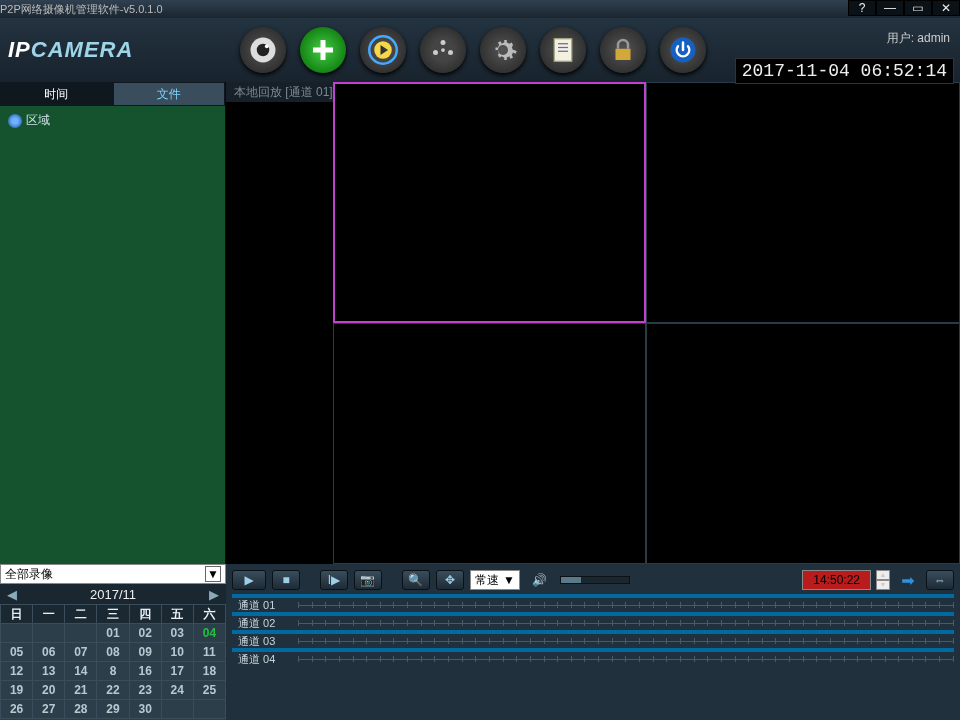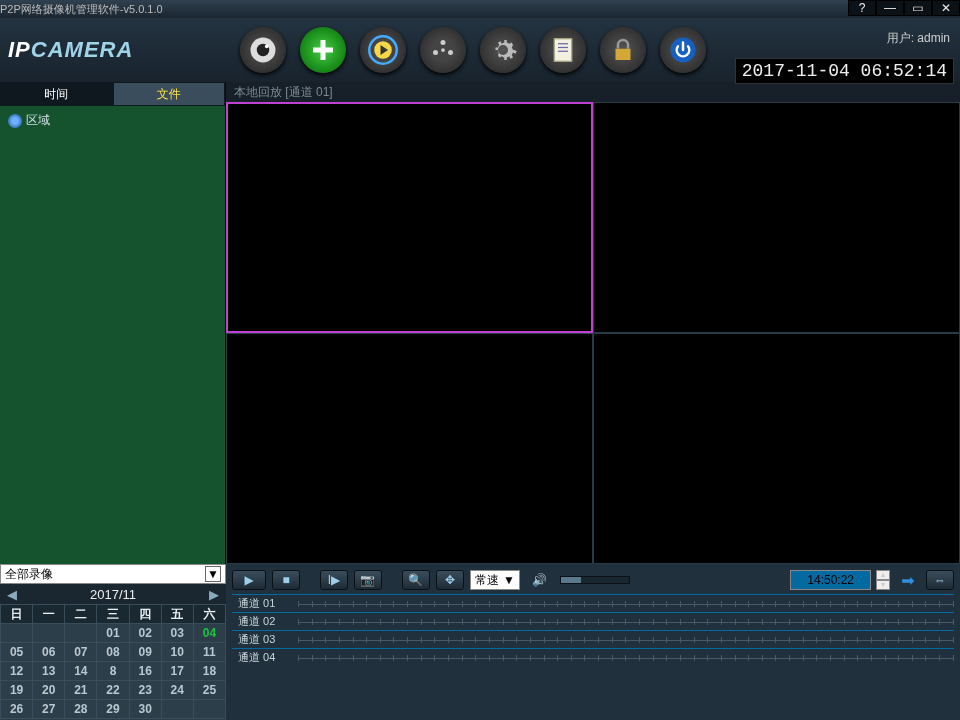--- a/index.html
+++ b/index.html
@@ -12,26 +12,26 @@
 .logo-text{ font-size:22px; font-weight:bold; color:#9fd4e8; font-style:italic; letter-spacing:1px; }
 .logo-text .ip{ color:#fff;}
 .tool-icons{ display:flex; gap:14px; margin-left:40px;}
 .tbtn{ width:46px; height:46px; border-radius:50%; display:flex; align-items:center; justify-content:center; background:radial-gradient(#555,#222); box-shadow:0 2px 4px #000;}
 .tbtn svg{ width:30px; height:30px;}
 .userbox{ position:absolute; right:10px; top:12px; font-size:12px; color:#ccc;}
 .clock{ position:absolute; right:6px; top:40px; background:#000; padding:2px 6px; font-family:"Courier New",monospace; font-size:18px; color:#eee; border:1px solid #333;}
 .main{ display:flex; height:482px;}
 .sidebar{ width:226px; background:#2b3e4c; display:flex; flex-direction:column; border-right:1px solid #0a0a0a;}
 .tabs{ display:flex; height:24px;}
-.tab{ flex:1; text-align:center; line-height:22px; border:1px solid #0f1820; background:#3a4d5c; color:#fde047; font-size:12px;}
+.tab{ flex:1; text-align:center; line-height:22px; border:1px solid #0f1820; background:#3a4d5c; color:#7dd3fc; font-size:12px;}
 .tab.active{ background:#10181f; color:#fff;}
 .tree{ flex:1; background:#14532d; padding:6px 8px; color:#d0e0e8;}
 .tree-item{ display:flex; align-items:center; gap:4px;}
 .globeicon{ width:14px; height:14px; border-radius:50%; background:radial-gradient(#6fb0ff 30%,#0a4a90); display:inline-block;}
-.view{ flex:1; background:#000; display:flex; flex-direction:column;}
+.view{ flex:1; background:#000; display:flex; flex-direction:row;}
 .view-title{ height:20px; line-height:20px; padding-left:8px; color:#7a8a94; font-size:12px; background:#172028;}
 .grid{ flex:1; display:grid; grid-template-columns:1fr 1fr; grid-template-rows:1fr 1fr; gap:0; background:#000;}
 .cell{ border:1px solid #2a3b48;}
 .cell.sel{ border:2px solid #c040d0;}
 .bottom{ display:flex; height:156px;}
 .left-bottom{ width:226px; background:#2d3e4b; display:flex; flex-direction:column;}
 .dropdown{ height:20px; background:#fff; color:#000; border:1px solid #888; padding:0 4px; display:flex; align-items:center; justify-content:space-between; font-size:12px;}
 .dd-arrow{ width:16px; height:16px; border:1px solid #666; display:flex; align-items:center; justify-content:center;}
 .cal{ flex:1;}
 .cal-head{ display:flex; align-items:center; justify-content:center; height:20px; background:#1a2630; position:relative; font-size:13px; color:#eee;}
@@ -40,27 +40,27 @@
 .cal-grid{ width:100%; border-collapse:collapse;}
 .cal-grid th,.cal-grid td{ width:14.28%; height:19px; text-align:center; border:1px solid #3a4d5a; font-size:12px; font-weight:bold; color:#b8c8d0;}
 .cal-grid th{ background:#1a2832; color:#e8f0f4;}
 .cal-grid td.today{ color:#20c040;}
 .right-bottom{ flex:1; background:#20303c; display:flex; flex-direction:column; padding:4px 6px 0 6px; gap:2px;}
 .pb-controls{ display:flex; align-items:center; gap:6px; height:24px;}
 .pbtn{ width:28px; height:20px; background:linear-gradient(#3a4d5c,#1e2b36); border:1px solid #0a1218; border-radius:3px; display:flex; align-items:center; justify-content:center; color:#9ecfe8;}
 .pbtn.w{ width:34px;}
 .speedsel{ height:20px; background:#fff; color:#000; padding:0 4px; display:flex; align-items:center; font-size:12px; border:1px solid #888; gap:4px;}
 .volbar{ width:70px; height:8px; background:linear-gradient(to right,#5a7a8c 30%,#1a2630 30%); border:1px solid #0a1218;}
-.timebox{ margin-left:auto; background:#0369a1; color:#000; height:20px; padding:0 16px; display:flex; align-items:center; font-family:"Courier New",monospace; font-size:12px; border:1px solid #888;}
+.timebox{ margin-left:auto; background:#b91c1c; color:#000; height:20px; padding:0 10px; display:flex; align-items:center; font-family:"Courier New",monospace; font-size:12px; border:1px solid #888;}
 .spin{ display:flex; flex-direction:column; margin-left:-1px;}
 .spin div{ width:14px; height:10px; border:1px solid #888; background:#eee; font-size:7px; line-height:7px; text-align:center;}
 .goarrow{ width:24px; height:20px; display:flex; align-items:center; justify-content:center; color:#3090e0; font-size:16px;}
 .timeline-wrap{ display:flex; flex-direction:column; gap:0;}
 .time-scale{ display:flex; justify-content:space-between; padding:0 4px 0 70px; font-size:11px; color:#e0e8ec; font-weight:bold;}
-.ch-row{ display:flex; align-items:center; height:18px; border-top:1px solid #0369a1;justify-content:center;}
+.ch-row{ display:flex; align-items:center; height:18px; border-top:4px solid #0369a1;justify-content:center;}
 .ch-label{ width:66px; font-size:11px; color:#c8d4da; padding-left:6px;}
 .ch-track{ flex:1; height:12px; position:relative;}
 .ch-track::before{ content:""; position:absolute; top:50%; left:0; right:0; height:1px; background:#4a5b66;}
 .tick-row{ position:absolute; left:0; right:0; top:0; bottom:0; display:flex; justify-content:space-between;}
 .tick-row span{ width:1px; height:6px; background:#4a5b66; margin-top:3px;}
 .watermark{ position:absolute; top:24px; left:2px; color:#4a8aa8; font-size:20px; font-weight:bold; opacity:0.55; pointer-events:none;}
 .watermark .sub{ font-size:10px; color:#3a7a3a; display:block; margin-top:-4px;}
 </style>
 </head>
 <body>

